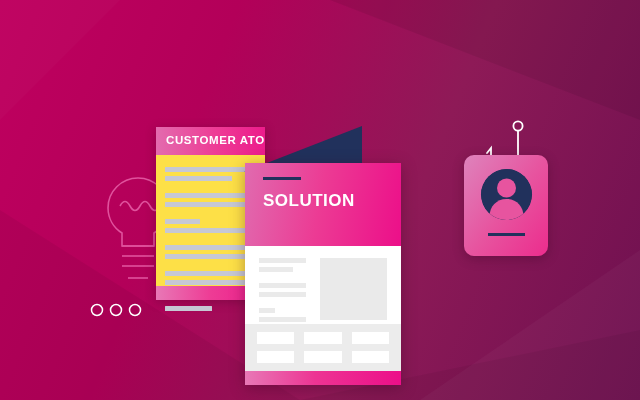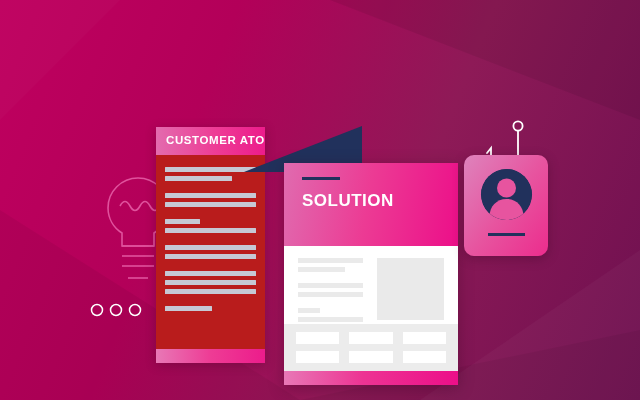--- a/index.html
+++ b/index.html
@@ -42,22 +42,22 @@
     width: 60px;
     height: 24px;
   }
 
   
   .doc-left {
     position: absolute;
     left: 156px;
     top: 127px;
     width: 109px;
-    height: 236px;
-    background: #b91c1c;
+    height: 173px;
+    background: #fde047;
     box-shadow: 0 2px 10px rgba(50, 0, 30, 0.28);
   }
   .doc-left-header {
     position: relative;
     height: 28px;
     background: linear-gradient(90deg, #E36BAE 0%, #EE3C95 55%, #EC1C8B 100%);
     overflow: hidden;
   }
   .doc-left-title {
     position: absolute;
@@ -96,25 +96,24 @@
     top: 126px;
     width: 118px;
     height: 46px;
   }
 
   
   .doc-right {
     position: absolute;
     left: 245px;
     top: 163px;
-    width: 174px;
+    width: 156px;
     height: 222px;
     background: #FFFFFF;
     box-shadow: 0 3px 14px rgba(50, 0, 30, 0.34);
-    margin-left: 39px;
   }
   .doc-right-header {
     position: relative;
     height: 83px;
     background: linear-gradient(100deg, #E06BAF 0%, #EC3B94 48%, #EC0F89 100%);
   }
   .hdr-rule {
     position: absolute;
     left: 18px;
     top: 14px;

